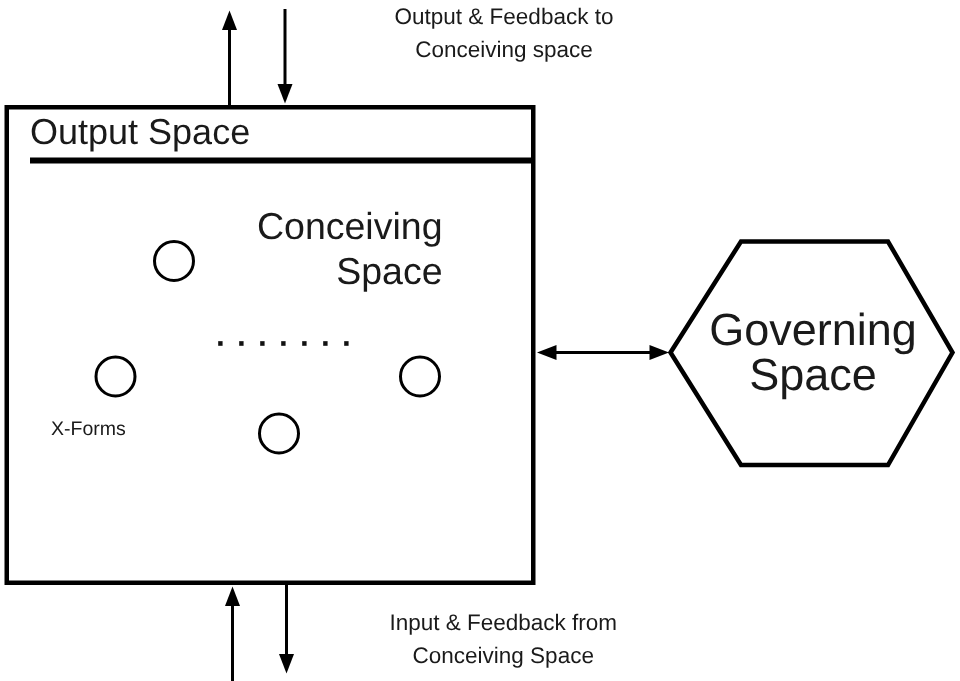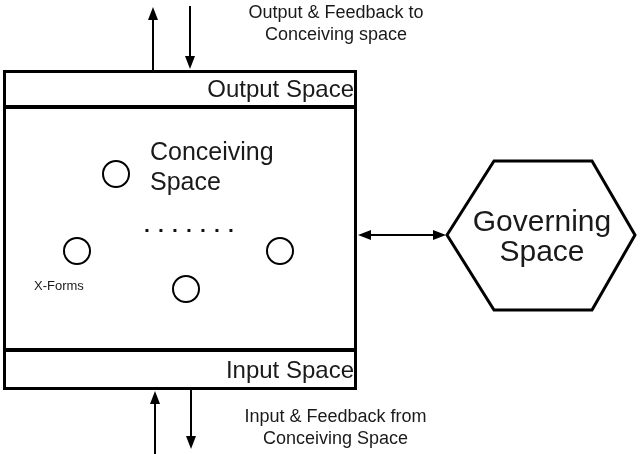--- a/index.html
+++ b/index.html
@@ -6,35 +6,35 @@
   .canvas{
     position:relative;width:640px;height:454px;background:#fff;overflow:hidden;
     font-family:"Liberation Sans","DejaVu Sans",sans-serif;color:#1a1a1a;
   }
   .overlay{position:absolute;left:0;top:0;width:640px;height:454px;z-index:1;}
   .main-box{
     position:absolute;left:3px;top:70px;width:354px;height:320px;
     border:3px solid #000;box-sizing:border-box;background:transparent;z-index:2;
     display:flex;flex-direction:column;
   }
-  .band{box-sizing:border-box;display:flex;align-items:center;justify-content:flex-end;
-    font-size:24px;color:#1a1a1a;}
+  .band{box-sizing:border-box;display:flex;align-items:center;justify-content:flex-start;
+    font-size:24px;color:#1a1a1a;margin-left:14px;}
   .band-output{height:36px;border-bottom:4px solid #000;}
   .band-input{height:39px;border-top:4px solid #000;margin-top:auto;}
   .band-spacer{flex:1;}
   .center-label{
     position:absolute;left:150px;top:136px;width:145px;z-index:3;
-    text-align:left;font-size:25px;line-height:30px;
+    text-align:right;font-size:25px;line-height:30px;
   }
   .hex-label{
     position:absolute;left:462px;top:206px;width:160px;z-index:3;
     text-align:center;font-size:30px;line-height:30px;
   }
   .annotation{
-    position:absolute;z-index:3;text-align:center;font-size:18px;line-height:22px;
+    position:absolute;z-index:3;text-align:center;font-size:15px;line-height:22px;
   }
   .annotation.top{left:236px;top:1px;width:200px;}
   .annotation.bottom{left:233px;top:405px;width:205px;}
   .xforms{
     position:absolute;left:34px;top:278px;z-index:3;font-size:13px;
   }
   .dots{
     position:absolute;left:144px;top:219px;width:95px;z-index:3;
     font-size:21px;font-weight:bold;letter-spacing:7px;line-height:22px;color:#111;
   }
@@ -86,23 +86,20 @@
   <div class="annotation top">
     <div>Output &amp; Feedback to</div>
     <div>Conceiving space</div>
   </div>
 
   <div class="main-box">
     <div class="band band-output">
       <span>Output Space</span>
     </div>
     <div class="band-spacer"></div>
-    <div class="band band-input">
-      <span>Input Space</span>
-    </div>
   </div>
 
   <div class="center-label">
     <div>Conceiving</div>
     <div>Space</div>
   </div>
 
   <div class="circle c1"></div>
   <div class="circle c2"></div>
   <div class="circle c3"></div>

